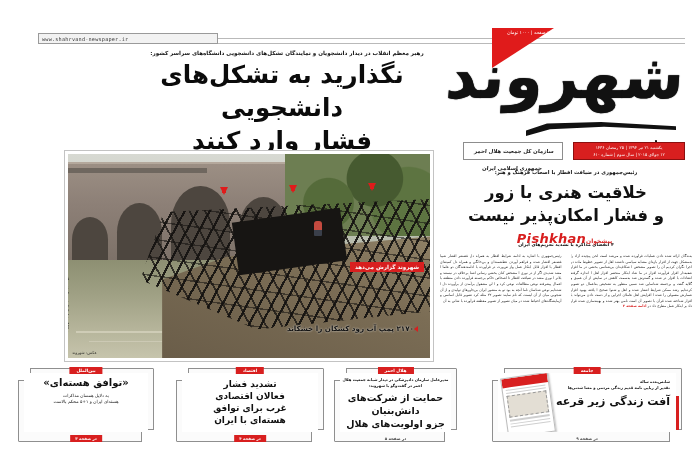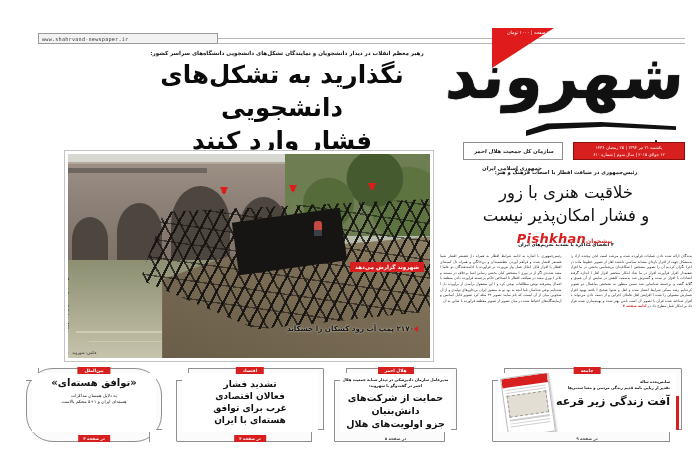--- a/index.html
+++ b/index.html
@@ -199,21 +199,21 @@
     transform:rotate(-90deg);transform-origin:left bottom;
   }
 
   
   .rcol{position:absolute;left:440px;top:168px;width:252px;height:196px;}
   .r-kicker{
     font-size:5.2px;line-height:8px;color:#111;text-align:center;
     font-weight:bold;white-space:nowrap;
   }
   .r-hl{
-    margin-top:5px;font-size:16.5px;line-height:23px;font-weight:normal;
+    margin-top:5px;font-size:16.5px;line-height:23px;font-weight:bold;
     color:#111;text-align:center;letter-spacing:-0.2px;
   }
   .r-stamp{
     position:relative;margin-top:1px;height:13px;text-align:center;
   }
   .r-stamp .latin{
     font-family:"DejaVu Sans","Liberation Sans",sans-serif;
     font-size:13px;font-weight:bold;font-style:italic;color:#d81f1f;
     letter-spacing:.3px;
   }
@@ -257,21 +257,21 @@
   .bb-kick{font-size:3.8px;line-height:5.6px;color:#111;font-weight:bold;margin-top:4px;}
   .bb-hl{font-size:10px;line-height:13.5px;font-weight:bold;color:#111;margin-top:3px;}
   .bb-sub{font-size:4.4px;line-height:6.4px;color:#1b1b1b;margin-top:3px;}
   .bb-page{
     position:absolute;bottom:-1px;left:50%;transform:translateX(-50%);
     background:#d81f1f;color:#fff;font-size:4px;font-weight:bold;
     padding:1px 5px;z-index:3;white-space:nowrap;
   }
   .bb-page.plain{background:transparent;color:#444;}
 
-  .box1{left:8px;width:136px;border-radius:27px;}
+  .box1{left:0px;width:136px;}
   .box2{left:158px;width:148px;padding-left:27px;}
   .box3{left:316px;width:148px;}
   .box4{left:474px;width:190px;}
 
   .box4 .bb-inner{text-align:right;padding-right:6px;}
   .thumb{
     position:absolute;left:6px;top:2px;width:46px;height:58px;
     background:#ffffff;border:1px solid #bcbcbc;transform:rotate(-8deg);
     box-shadow:1px 1px 2px rgba(0,0,0,.25);overflow:hidden;
   }

